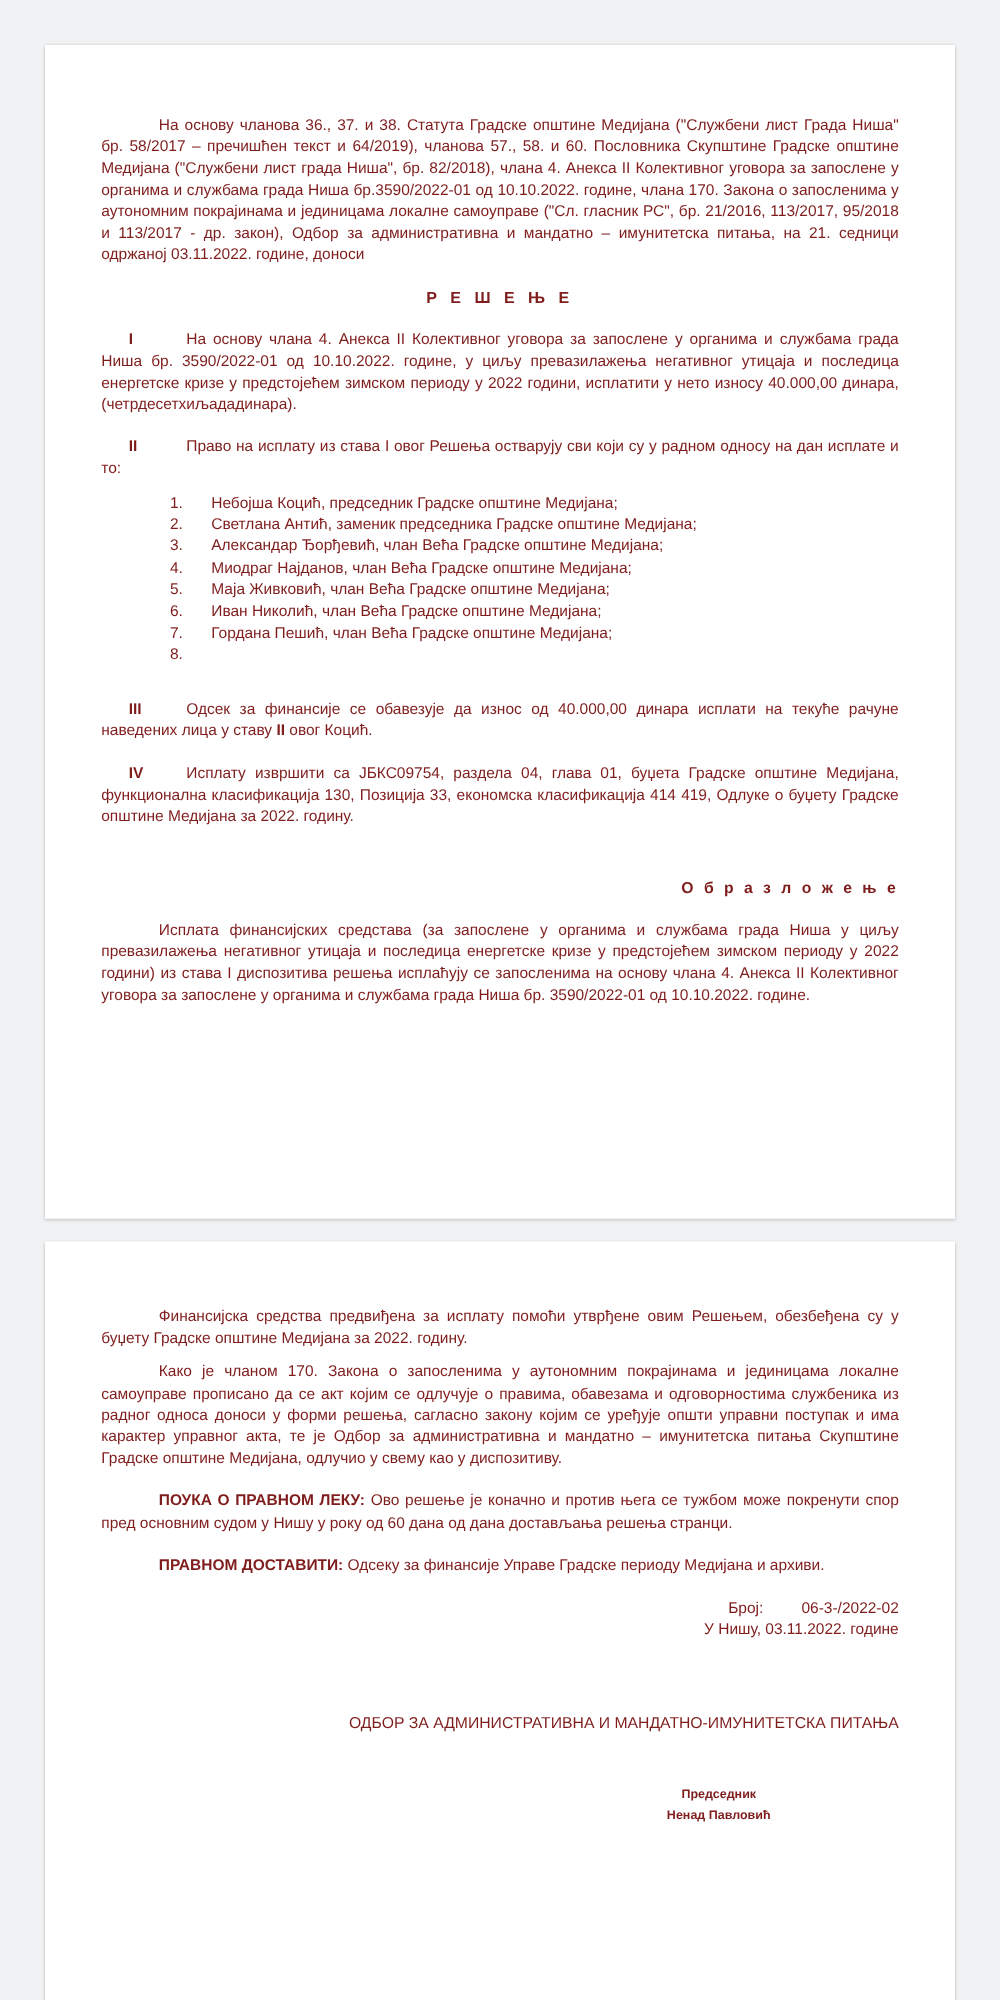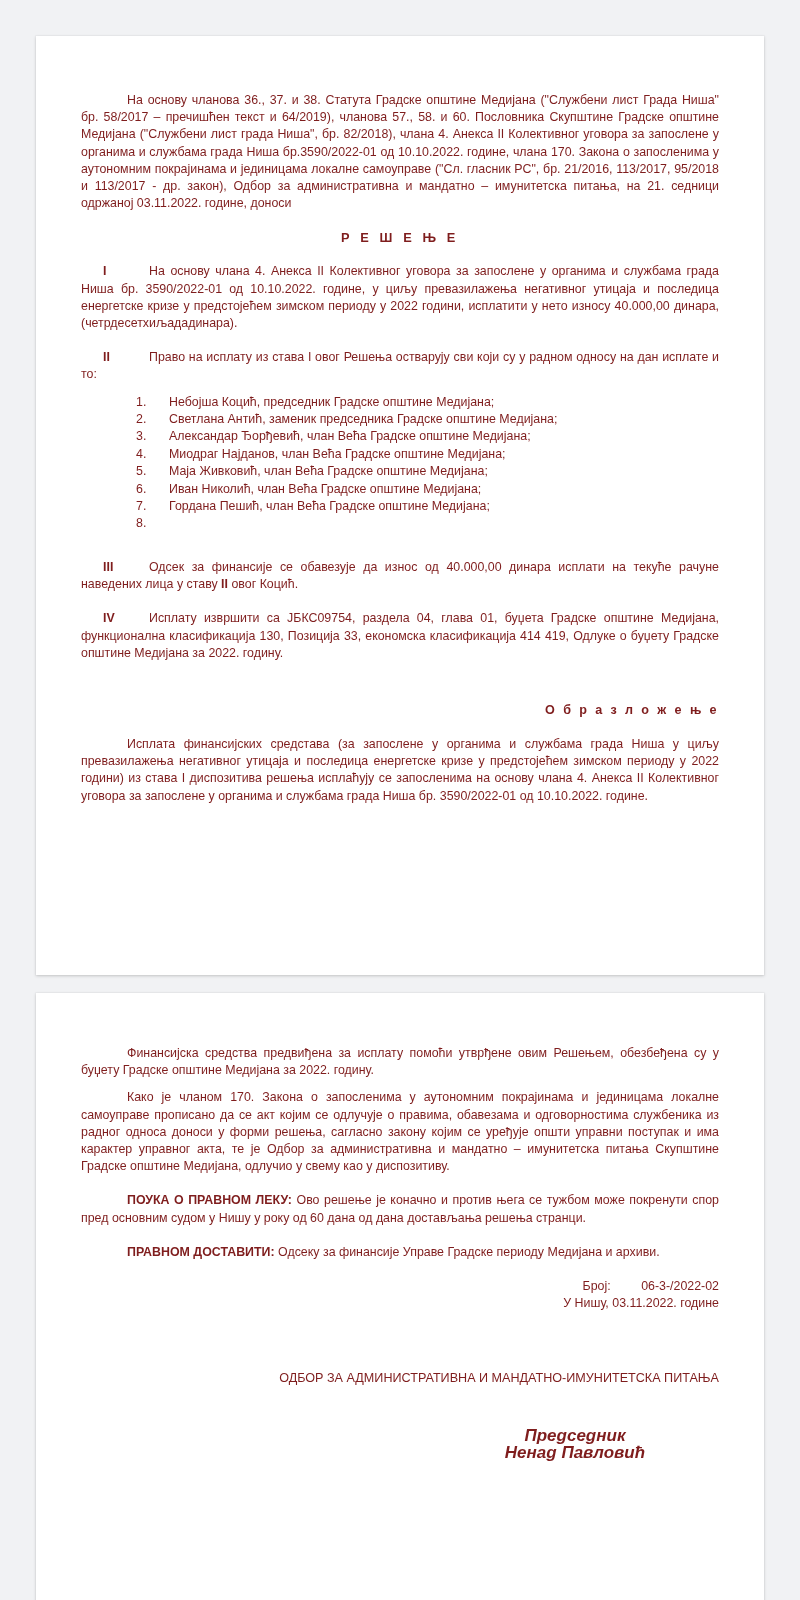--- a/index.html
+++ b/index.html
@@ -116,26 +116,25 @@
   .committee-line {
     font-weight: normal;
     font-size: 12.6px;
     text-align: right;
     line-height: 17px;
   }
 
   .signature-block {
     text-align: center;
     font-weight: bold;
-    font-size: 17px;
+    font-size: 10px;
     line-height: 17.4px;
     margin-left: auto;
     width: 260px;
     margin-right: 14px;
-    font-style: italic;
   }
   .signature-block div { text-align: center; }
 </style>
 </head>
 <body>
 
 <div class="viewer">
 
   <div class="page page-1">
     <div class="doc-body">

